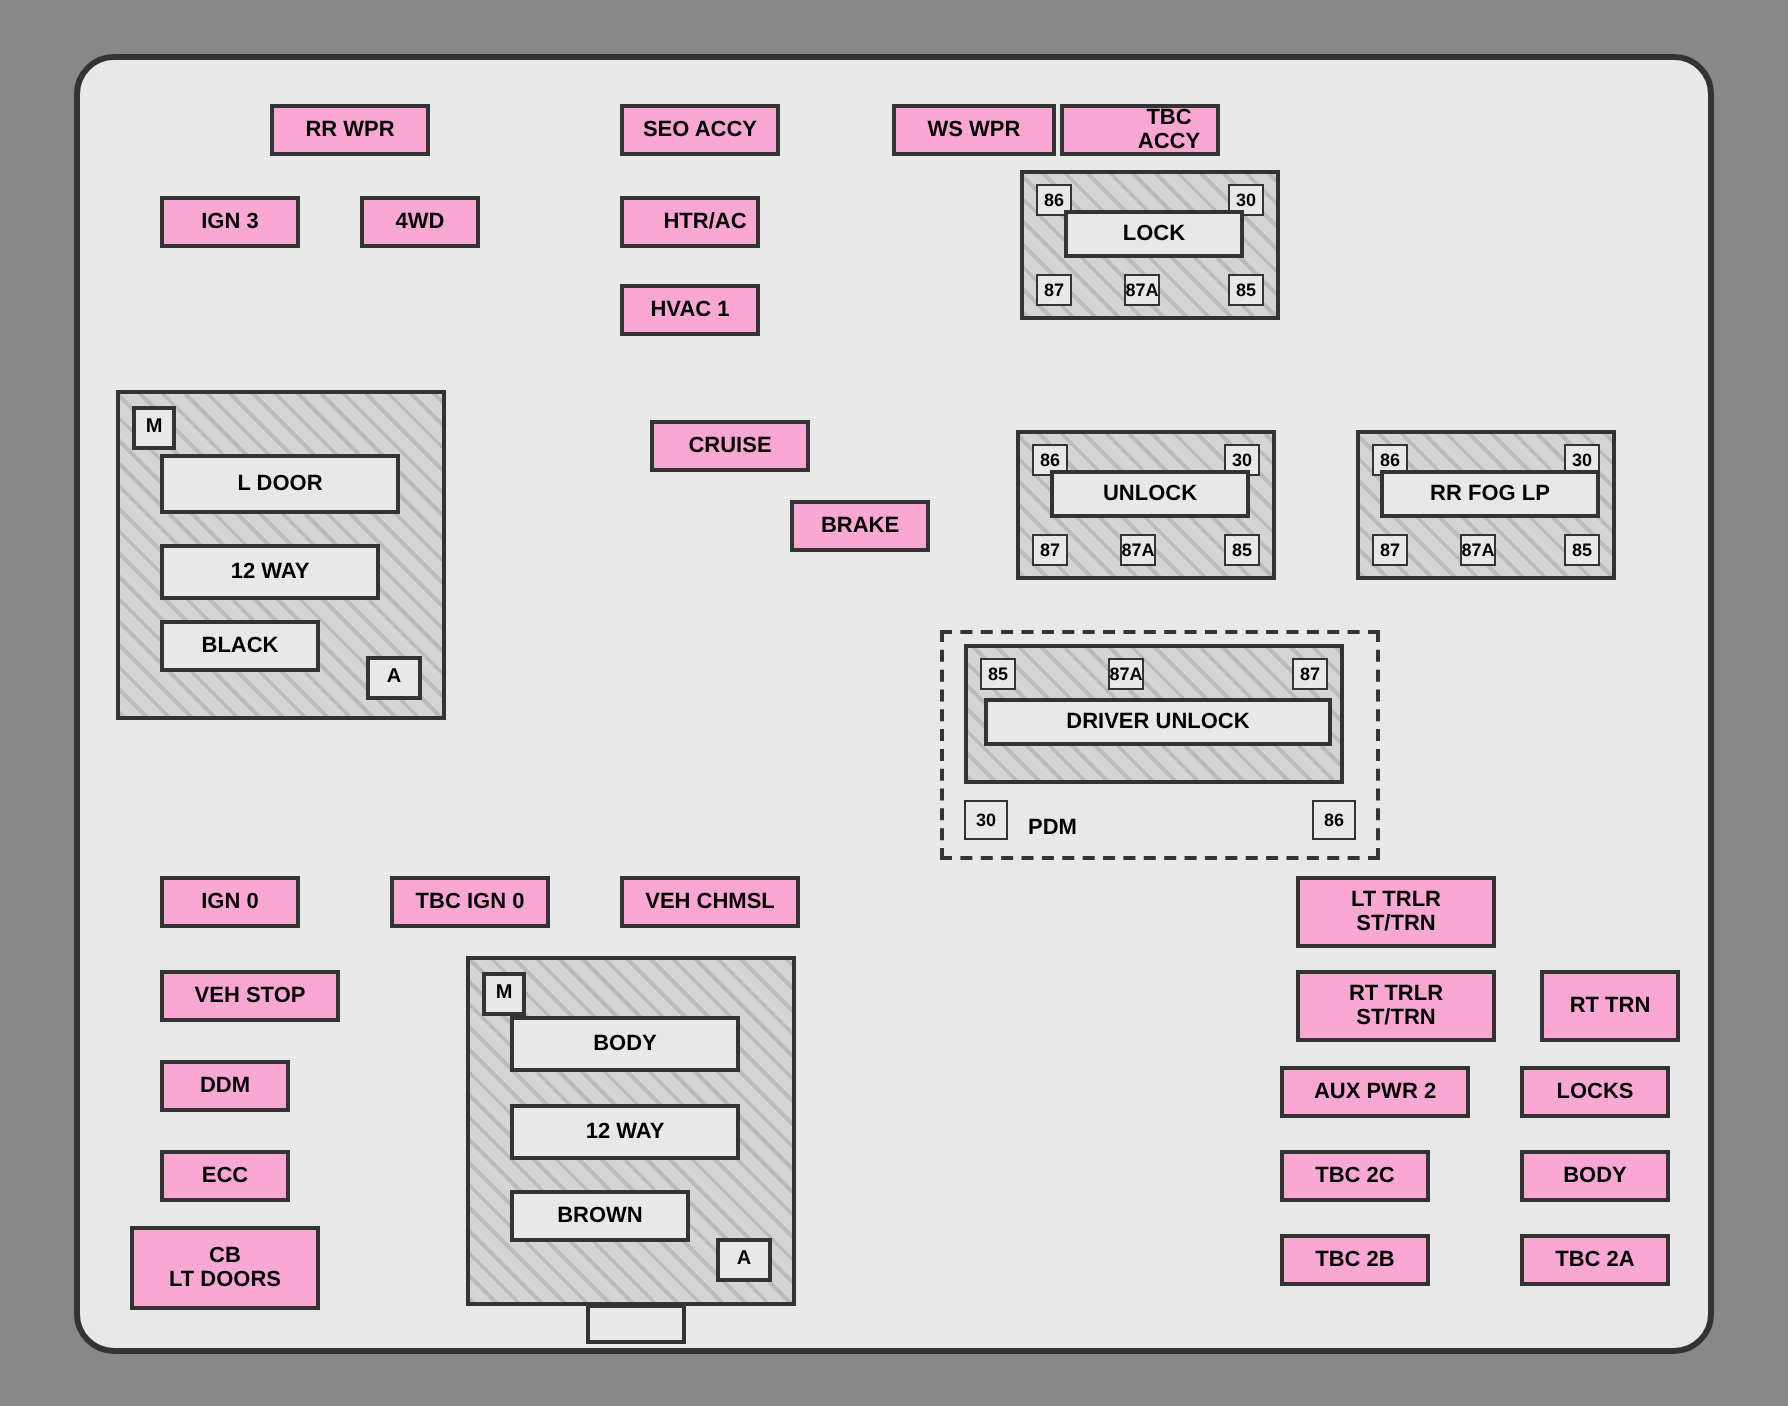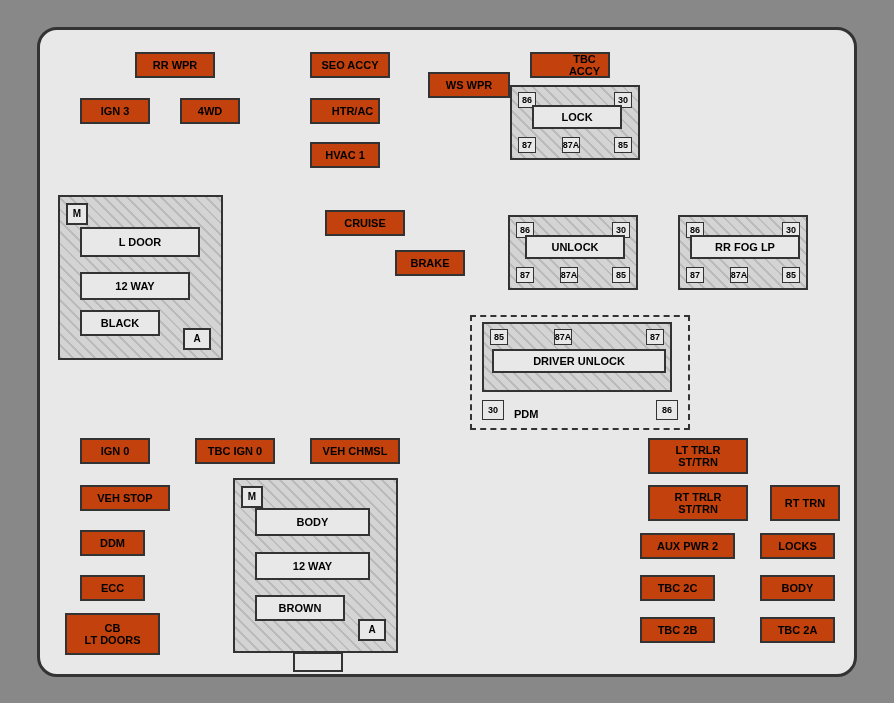--- a/index.html
+++ b/index.html
@@ -16,21 +16,21 @@
       border: 3px solid #333;
       border-radius: 20px;
       width: 820px;
       height: 650px;
       position: relative;
       overflow: hidden;
     }
     .fuse-box {
       position: absolute;
       border: 2px solid #333;
-      background: #c2410c;
+      background: #f9a8d4;
       display: flex;
       align-items: center;
       justify-content: center;
       text-align: center;
       font-size: 11px;
       font-weight: bold;
       font-family: Arial, sans-serif;
       padding: 2px 4px;
     }
     .relay-box {
@@ -101,21 +101,21 @@
 <body>
 
 <div class="diagram-container">
 
   <div class="fuse-box" style="left:95px; top:22px; width:80px; height:26px;">
     <span>RR WPR</span>
   </div>
   <div class="fuse-box" style="left:270px; top:22px; width:80px; height:26px;">
     <span>SEO ACCY</span>
   </div>
-  <div class="fuse-box" style="left:388px; top:22px; width:82px; height:26px;margin-top:20px;">
+  <div class="fuse-box" style="left:406px; top:22px; width:82px; height:26px;">
     <span>WS WPR</span>
   </div>
   <div class="fuse-box" style="left:490px; top:22px; width:80px; height:26px;padding-left:33px;">
     <span>TBC ACCY</span>
   </div>
 
   <div class="fuse-box" style="left:40px; top:68px; width:70px; height:26px;">
     <span>IGN 3</span>
   </div>
   <div class="fuse-box" style="left:140px; top:68px; width:60px; height:26px;">

